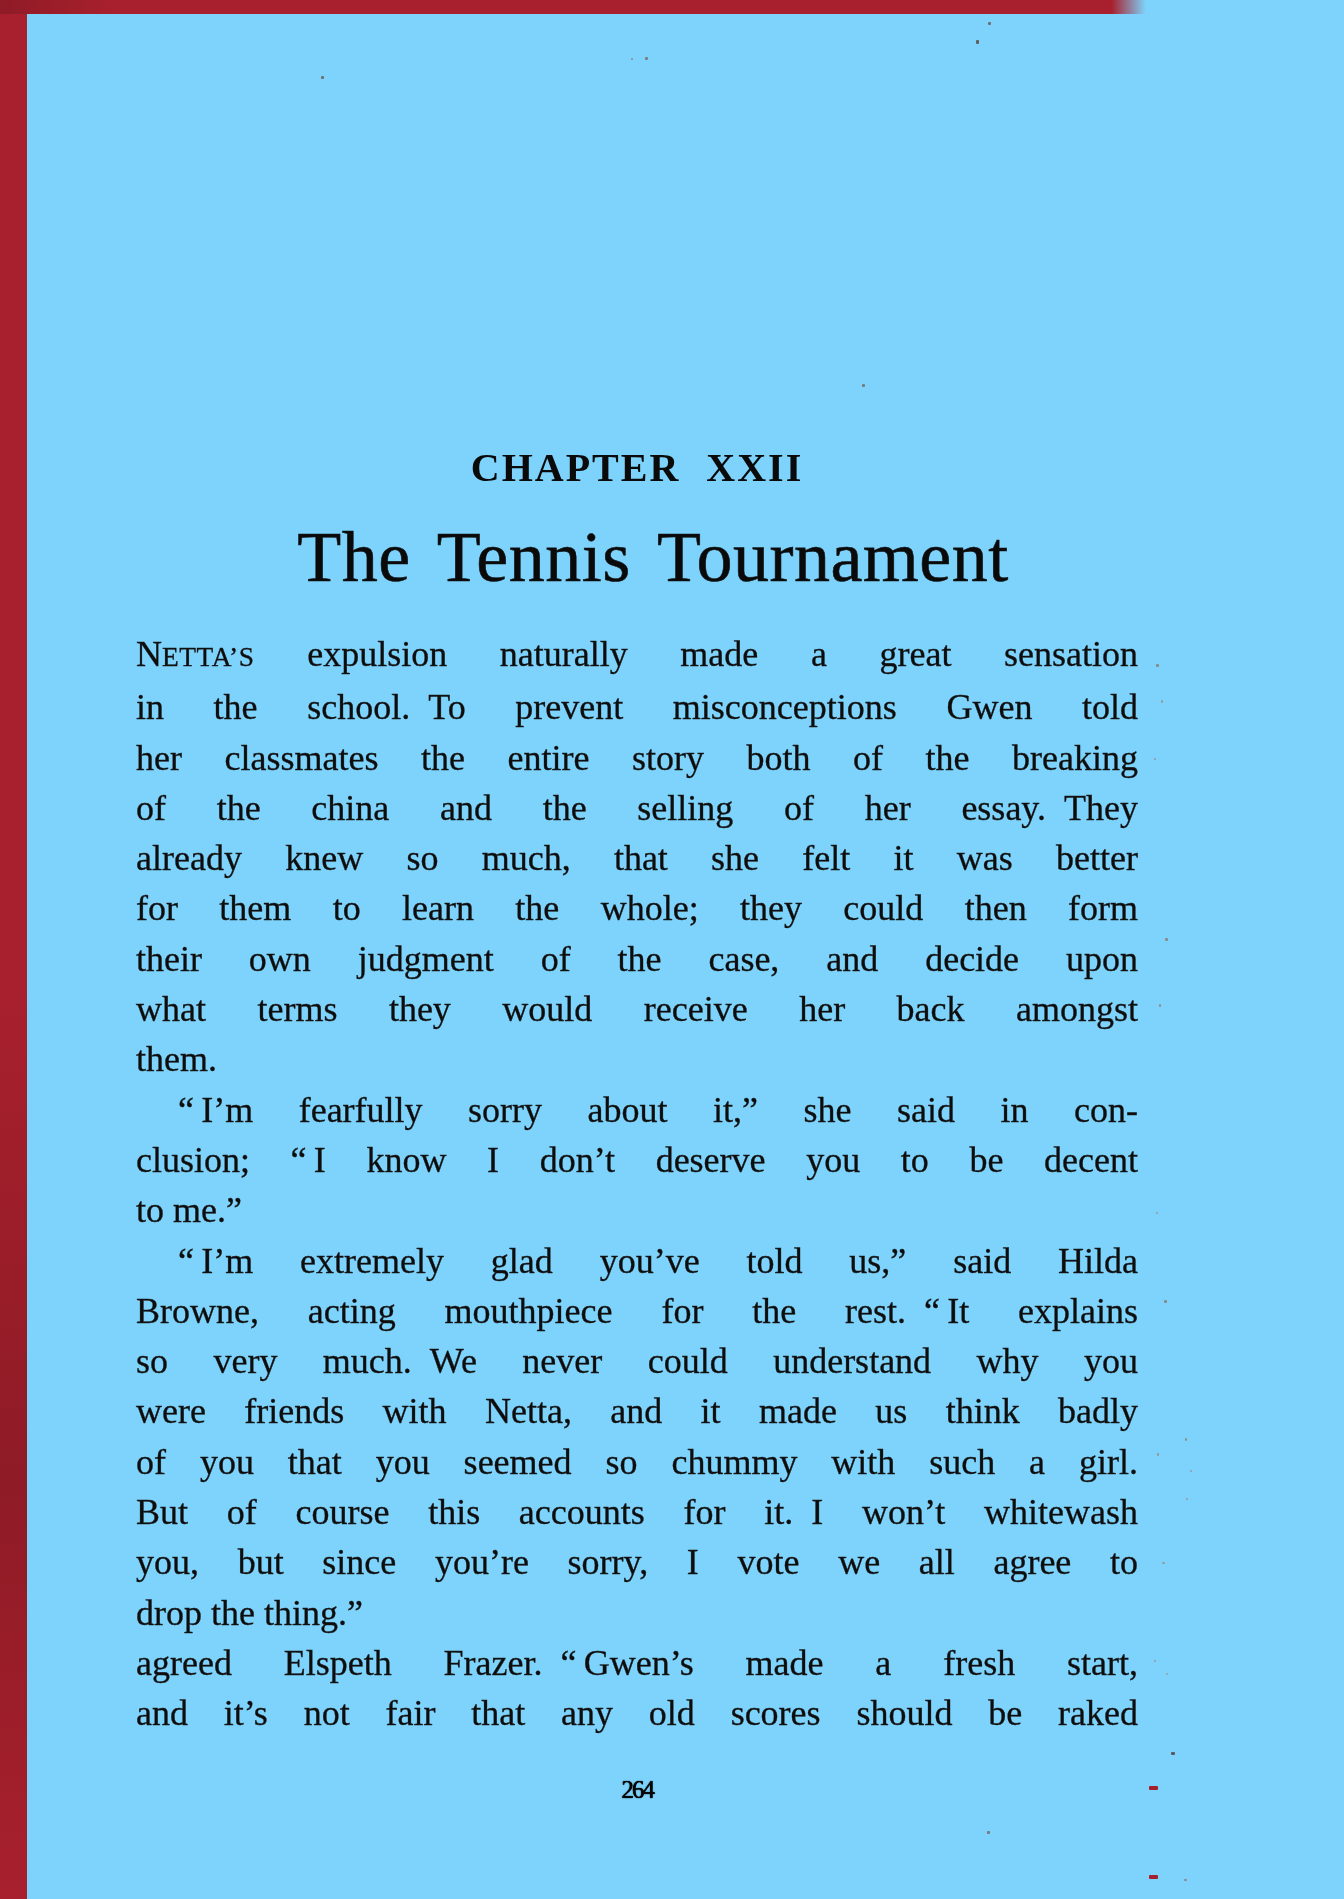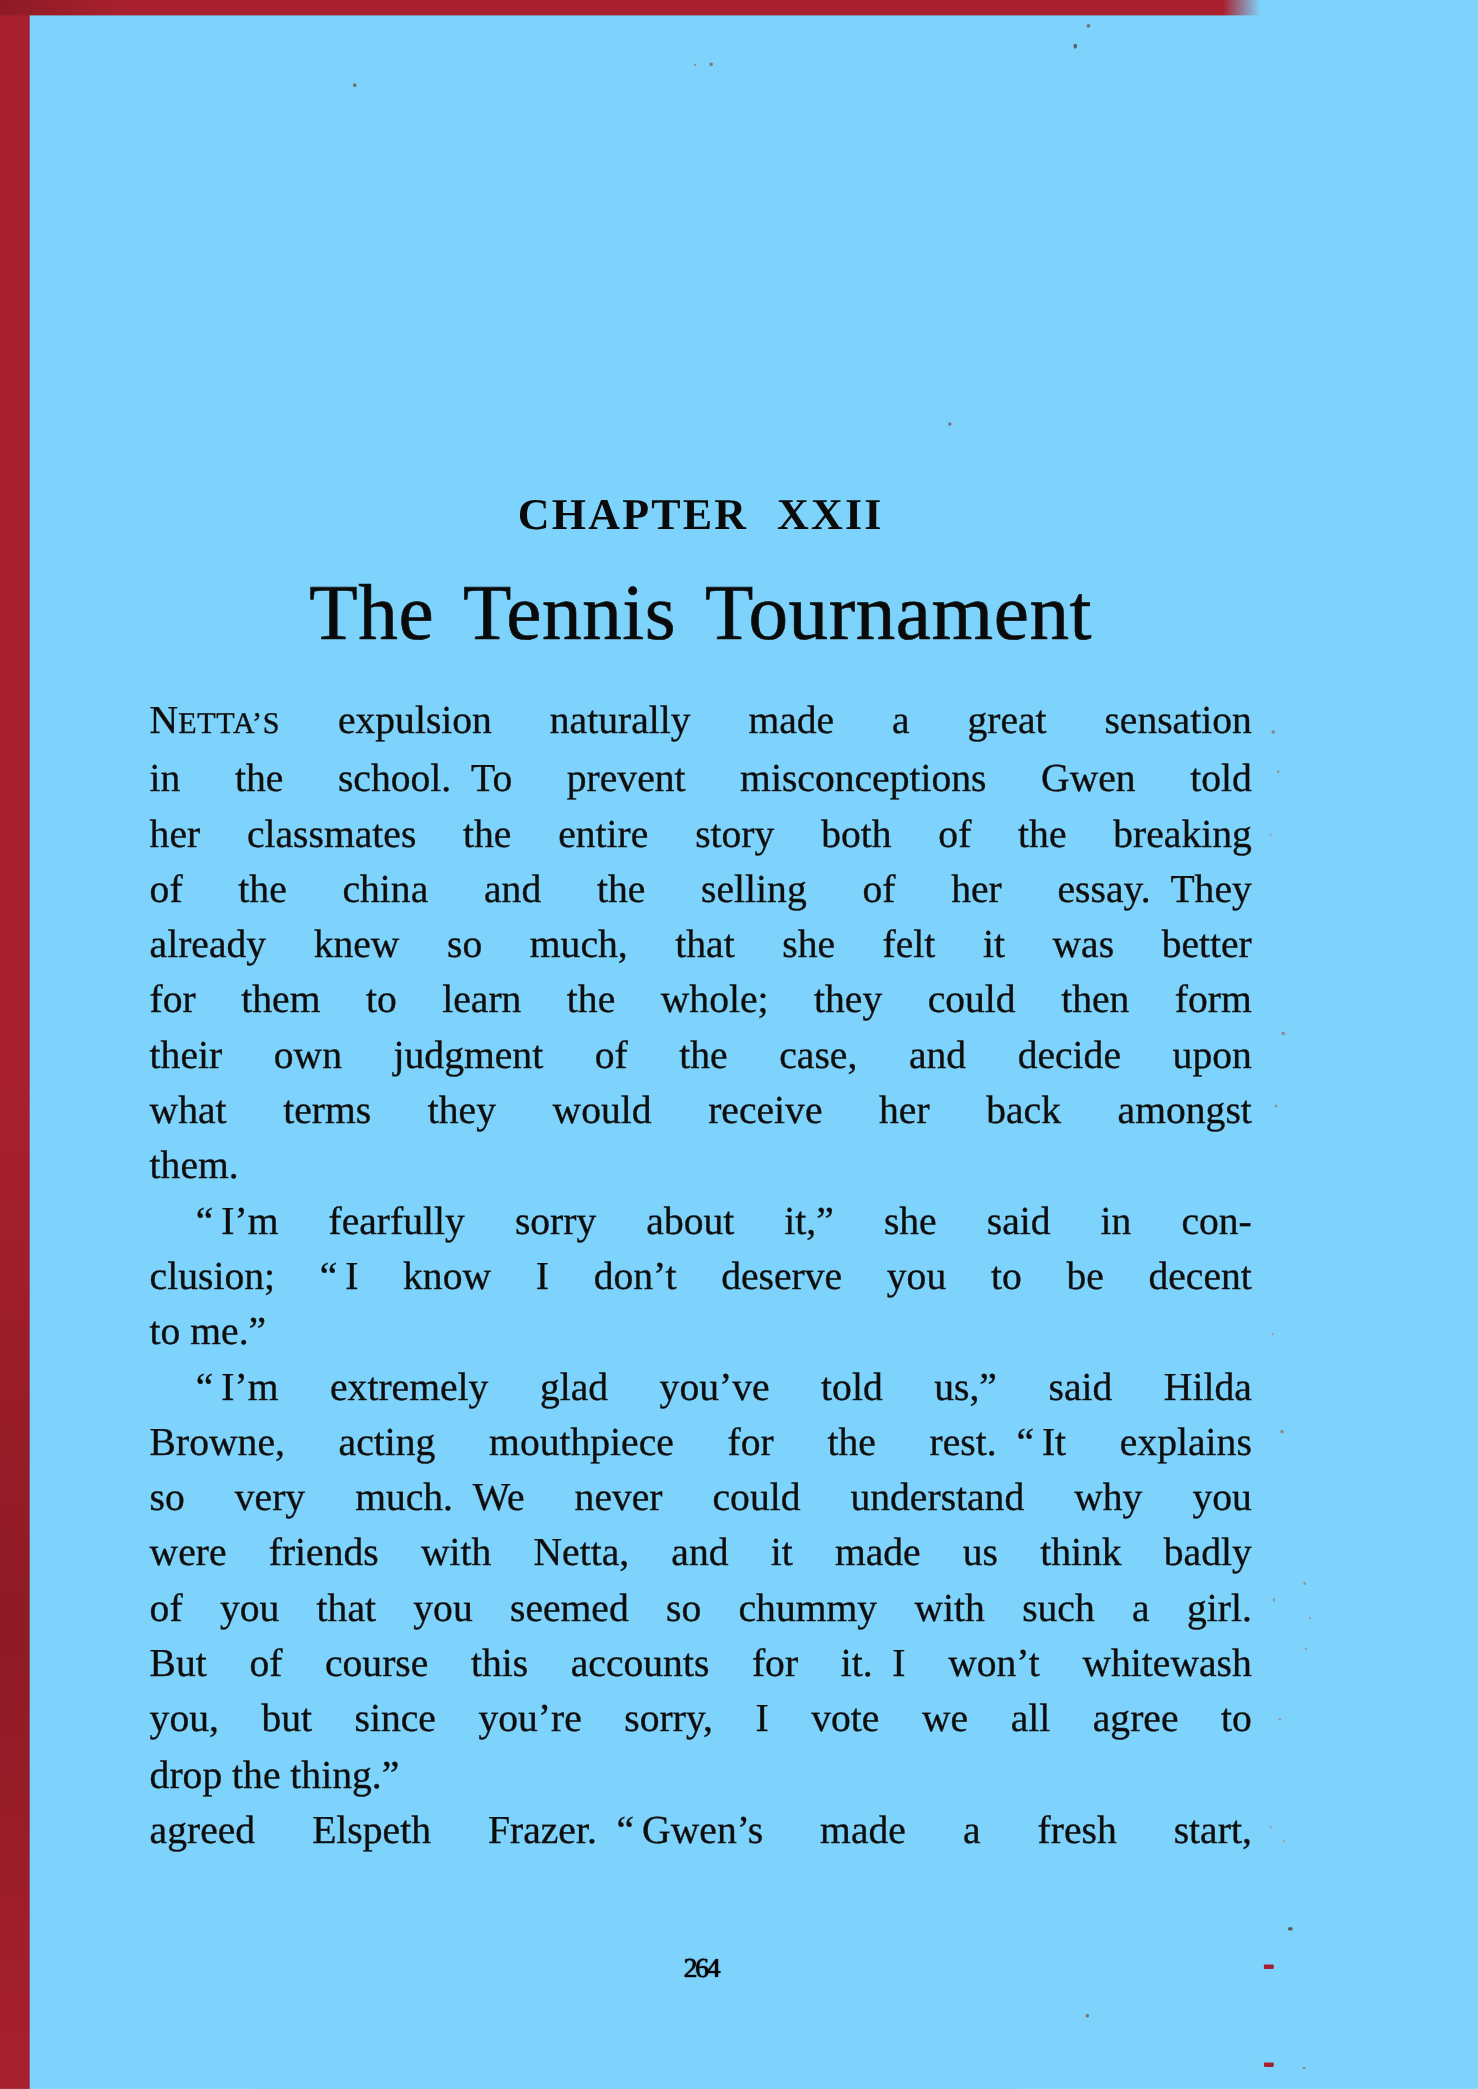--- a/index.html
+++ b/index.html
@@ -27,21 +27,21 @@
 
   .chapter-heading {
     position: absolute; left: 136px; top: 446px; width: 1002px;
     text-align: center;
     font-size: 40px; font-weight: 700;
     letter-spacing: 2px; word-spacing: 14px;
     color: #0a0a0a;
     line-height: 1.1;
   }
   .chapter-title {
-    position: absolute; left: 136px; top: 518px; width: 1002px;
+    position: absolute; left: 152px; top: 518px; width: 1002px;
     text-align: center;
     font-size: 72px; font-weight: 400;
     word-spacing: 9px; letter-spacing: 0.5px;
     color: #0a0a0a;
     -webkit-text-stroke: 0.6px #141414;
     line-height: 1.1;
     margin: 0;
   }
   .body-text {
     position: absolute; left: 136px; top: 629px; width: 1002px;
@@ -90,20 +90,21 @@
       <div class="line">to me.”</div>
       <div class="line j ind">“ I’m extremely glad you’ve told us,” said Hilda</div>
       <div class="line j">Browne, acting mouthpiece for the rest. “ It explains</div>
       <div class="line j">so very much. We never could understand why you</div>
       <div class="line j">were friends with Netta, and it made us think badly</div>
       <div class="line j">of you that you seemed so chummy with such a girl.</div>
       <div class="line j">But of course this accounts for it. I won’t whitewash</div>
       <div class="line j">you, but since you’re sorry, I vote we all agree to</div>
       <div class="line">drop the thing.”</div>
       <div class="line j">agreed Elspeth Frazer. “ Gwen’s made a fresh start,</div>
+      <div class="line j">and it’s not fair that any old scores should be raked</div>
     </div>
 
   <div class="folio">264</div>
 
 <div class="speck" style="left: 321px; top: 76px; width: 3px; height: 3px; background: rgb(111, 111, 111);"></div>
     <div class="speck" style="left: 645px; top: 57px; width: 3px; height: 3px; background: rgb(125, 125, 125);"></div>
     <div class="speck" style="left: 631px; top: 58px; width: 2px; height: 2px; background: rgb(138, 138, 138);"></div>
     <div class="speck" style="left: 988px; top: 22px; width: 3px; height: 3px; background: rgb(111, 111, 111);"></div>
     <div class="speck" style="left: 976px; top: 40px; width: 3px; height: 4px; background: rgb(96, 96, 96);"></div>
     <div class="speck" style="left: 862px; top: 384px; width: 3px; height: 3px; background: rgb(122, 122, 122);"></div>

